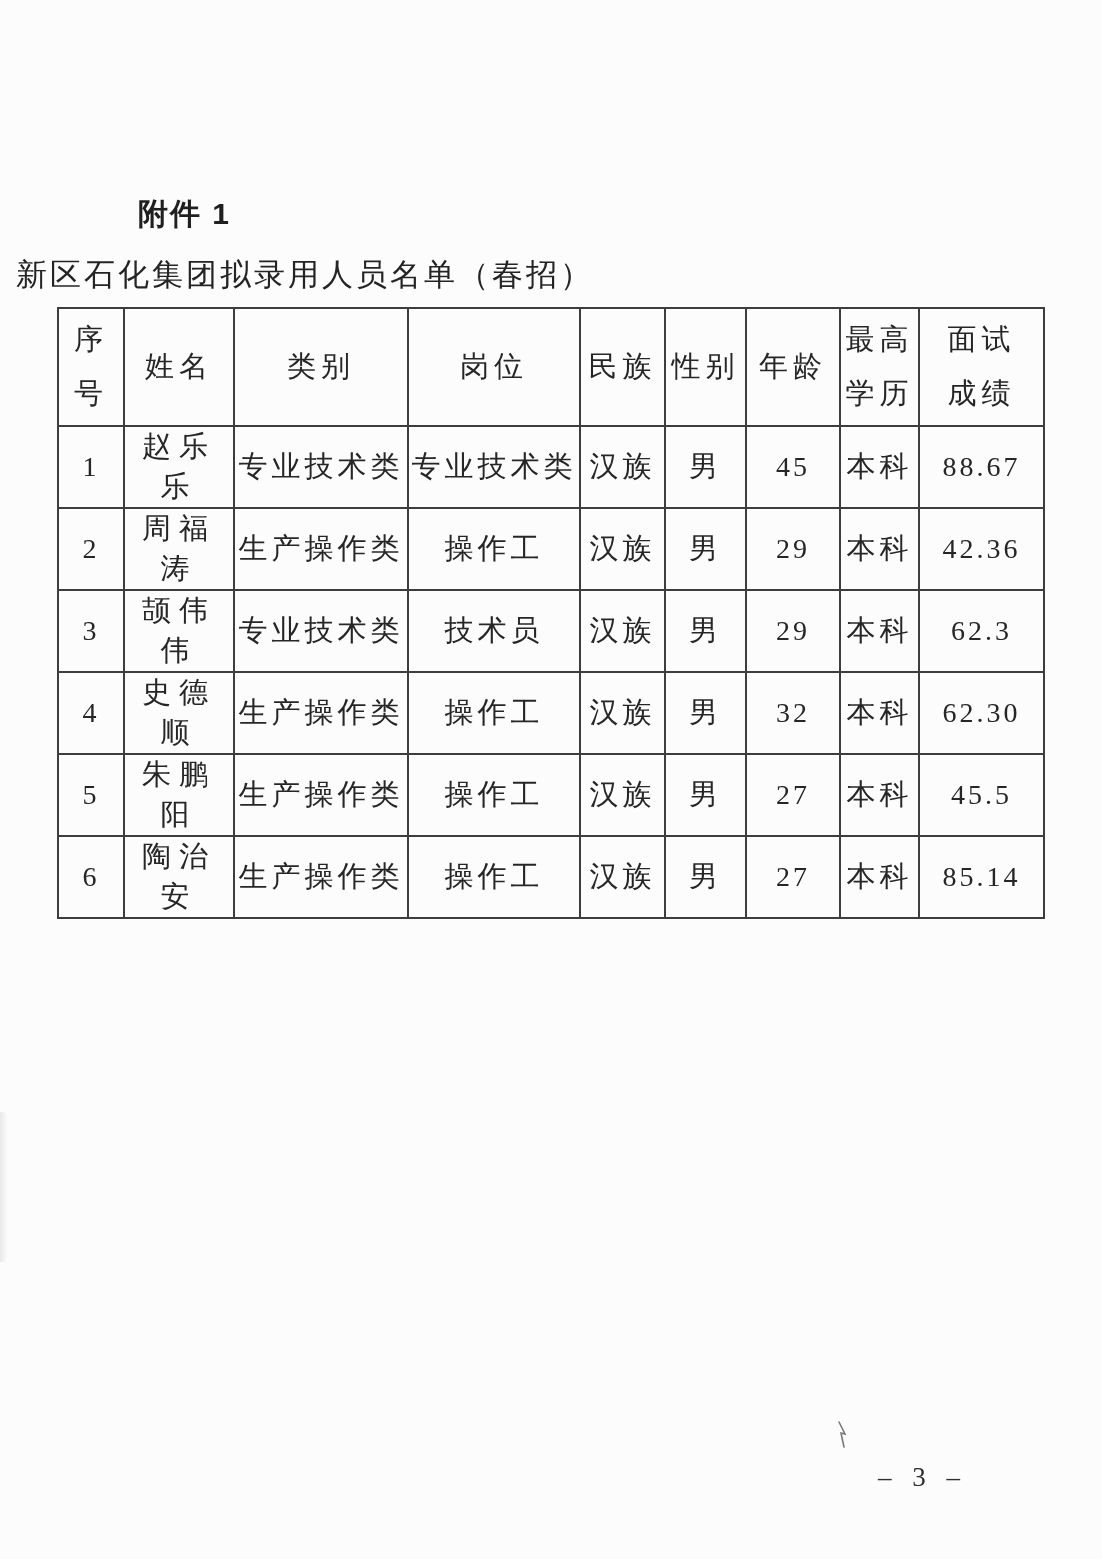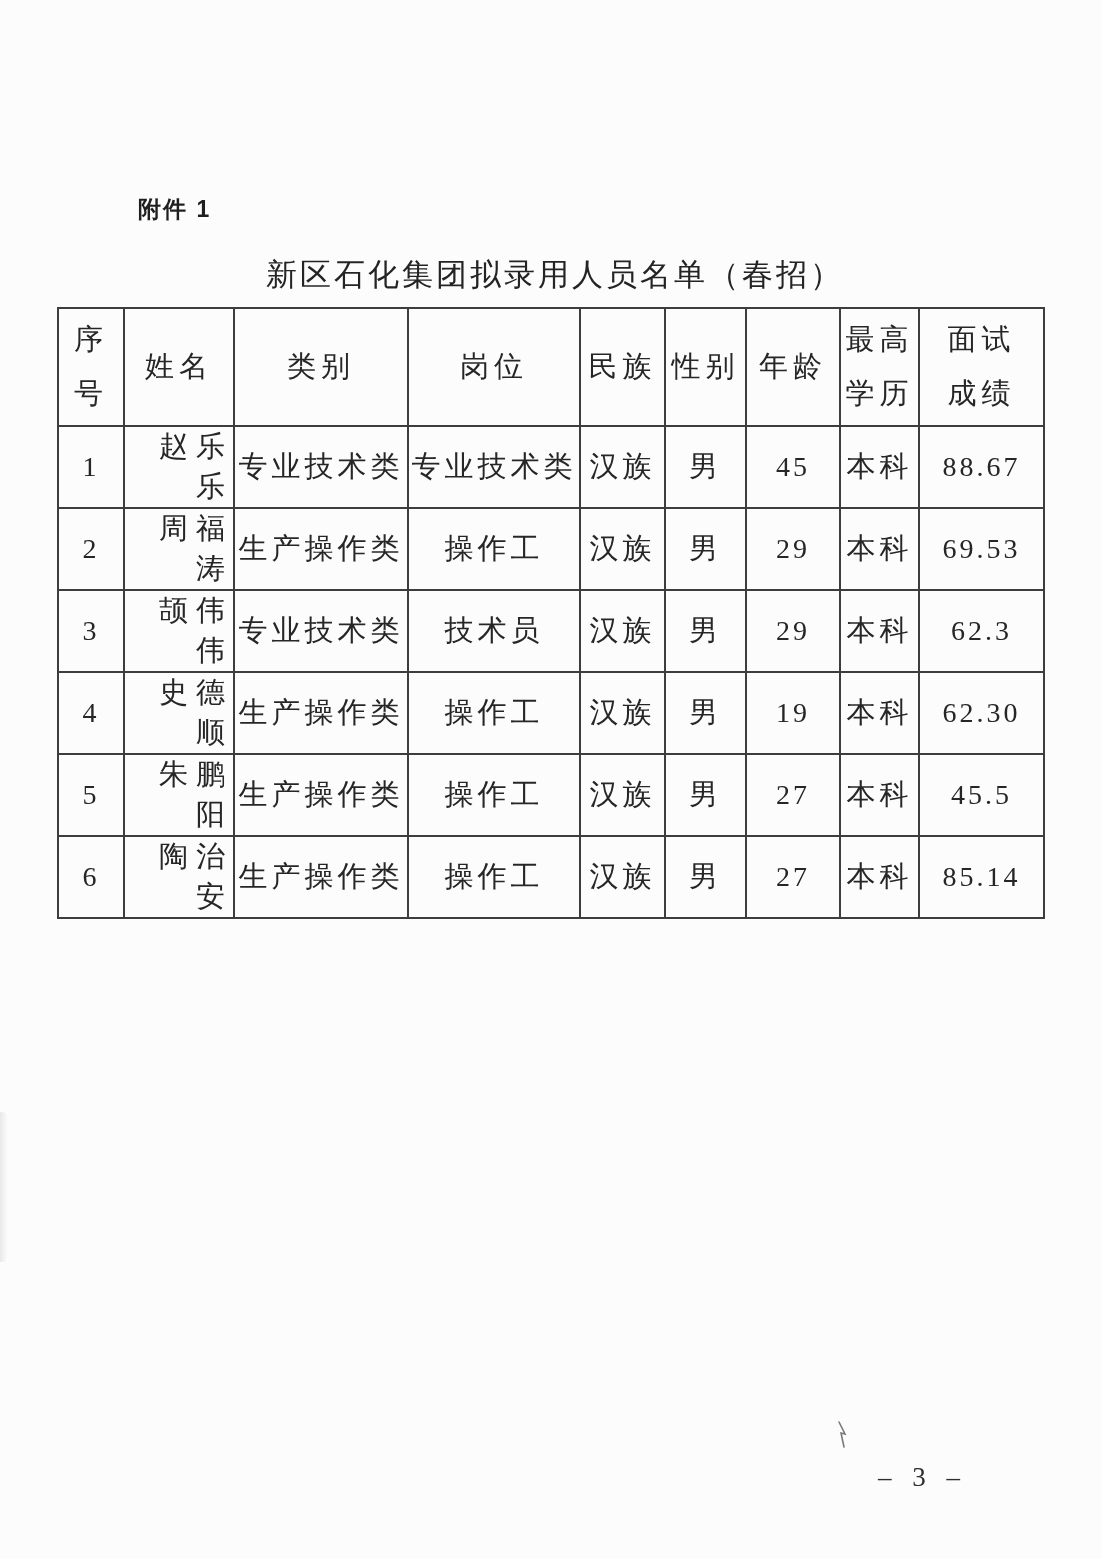--- a/index.html
+++ b/index.html
@@ -15,30 +15,29 @@
     overflow: hidden;
     font-family: "Liberation Serif", "DejaVu Serif", serif;
     color: #262626;
   }
   .attachment-label {
     position: absolute;
     left: 138px;
     top: 194px;
     font-family: "Liberation Sans", "DejaVu Sans", sans-serif;
     font-weight: 600;
-    font-size: 23px;
+    font-size: 30px;
     color: #1f1f1f;
     letter-spacing: 2px;
   }
   .doc-title {
     position: absolute;
     left: 16px;
     right: 8px;
     top: 254px;
-    text-align: center;
     font-size: 31px;
     letter-spacing: 3px;
     color: #242424;
   }
   table.roster {
     position: absolute;
     left: 57px;
     top: 307px;
     width: 986px;
     border-collapse: collapse;
@@ -58,21 +57,21 @@
   table.roster th {
     font-size: 29px;
     letter-spacing: 5px;
     white-space: pre-line;
     line-height: 1.85;
   }
   table.roster td {
     font-size: 29px;
     letter-spacing: 4px;
   }
-  table.roster td.c-name { letter-spacing: 8px; text-align: right; }
+  table.roster td.c-name { letter-spacing: 8px; }
   table.roster td.c-num  { letter-spacing: 3px; font-size: 28px; }
   .page-number {
     position: absolute;
     left: 878px;
     top: 1462px;
     font-size: 27px;
     letter-spacing: 2px;
     word-spacing: 10px;
     color: #2e2e2e;
   }
@@ -142,41 +141,41 @@
       </tr>
       <tr>
         <td class="c-num">2</td>
         <td class="c-name">周福涛</td>
         <td>生产操作类</td>
         <td>操作工</td>
         <td>汉族</td>
         <td>男</td>
         <td class="c-num">29</td>
         <td>本科</td>
-        <td class="c-num">69.53</td>
+        <td class="c-num">42.36</td>
       </tr>
       <tr>
         <td class="c-num">3</td>
         <td class="c-name">颉伟伟</td>
         <td>专业技术类</td>
         <td>技术员</td>
         <td>汉族</td>
         <td>男</td>
         <td class="c-num">29</td>
         <td>本科</td>
         <td class="c-num">62.3</td>
       </tr>
       <tr>
         <td class="c-num">4</td>
         <td class="c-name">史德顺</td>
         <td>生产操作类</td>
         <td>操作工</td>
         <td>汉族</td>
         <td>男</td>
-        <td class="c-num">19</td>
+        <td class="c-num">32</td>
         <td>本科</td>
         <td class="c-num">62.30</td>
       </tr>
       <tr>
         <td class="c-num">5</td>
         <td class="c-name">朱鹏阳</td>
         <td>生产操作类</td>
         <td>操作工</td>
         <td>汉族</td>
         <td>男</td>

